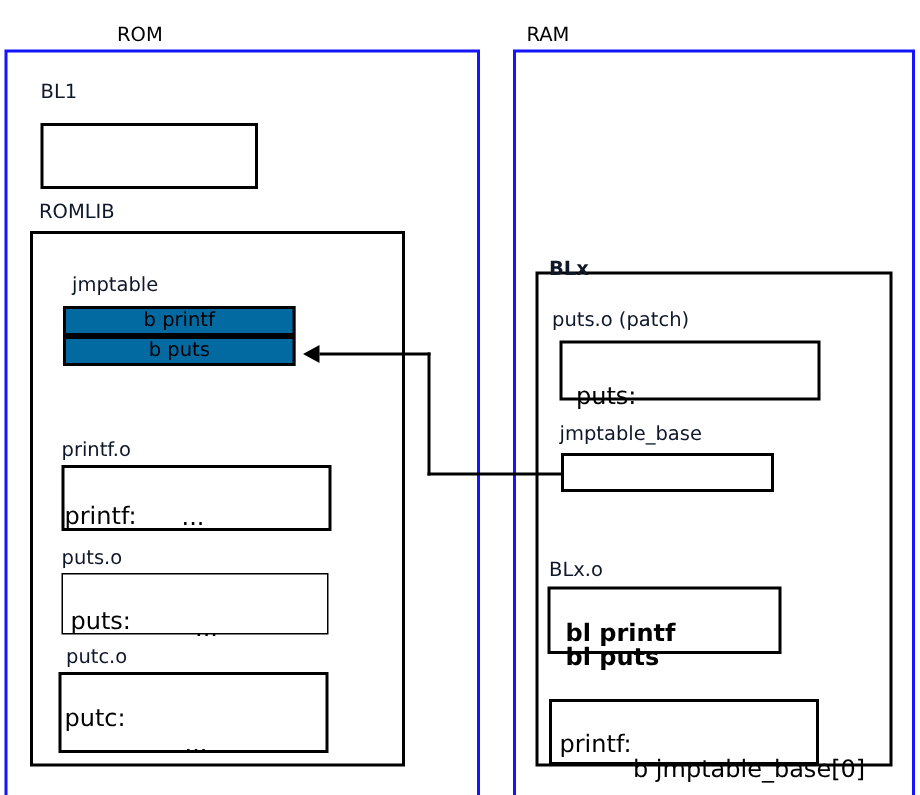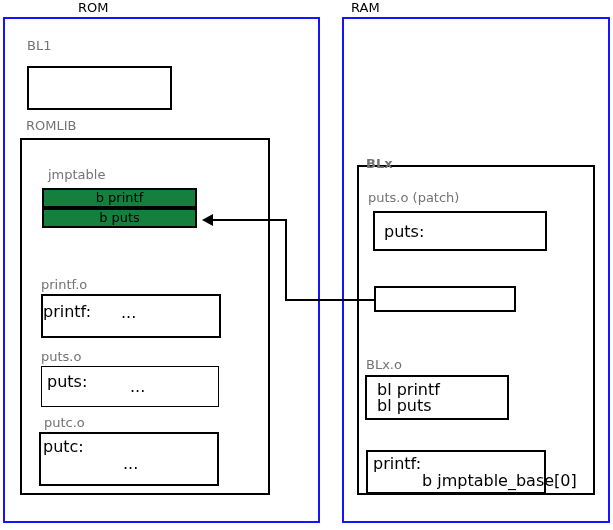--- a/index.html
+++ b/index.html
@@ -11,21 +11,21 @@
     font-family: "DejaVu Sans", sans-serif;
     -webkit-font-smoothing: antialiased;
   }
   #canvas {
     position: relative;
     width: 613px;
     height: 530px;
     background: #ffffff;
     overflow: hidden;
   }
-  .abs { position: absolute; }
+  .abs { position: absolute; margin-top: 16px; }
 
   
   .region-box {
     border: 2px solid #1414ff;
     background: transparent;
     box-sizing: border-box;
   }
   .region-label {
     font-size: 13px;
     color: #000000;
@@ -40,42 +40,42 @@
     box-sizing: border-box;
   }
   .box-thin {
     border: 1.5px solid #000000;
     background: #ffffff;
     box-sizing: border-box;
   }
 
   .label {
     font-size: 13px;
-    color: #737373;
+    color: #0f172a;
     line-height: 15px;
     white-space: nowrap;
   }
   .code {
     font-size: 16px;
     color: #000000;
     line-height: 16px;
     white-space: pre;
   }
   .centered-code {
     font-size: 13px;
     color: #000000;
     line-height: 16px;
     text-align: center;
     white-space: pre;
   }
 
   
   .jmp-row {
     border: 2px solid #000000;
-    background: #15803d;
+    background: #0369a1;
     box-sizing: border-box;
     display: flex;
     align-items: center;
     justify-content: center;
   }
 
   
   .conn {
     background: #000000;
   }
@@ -136,26 +136,27 @@
   <div class="abs region-box" style="left:342px; top:17px; width:268px; height:506px;"></div>
 
   <div class="abs box" style="left:357px; top:165px; width:238px; height:330px;"></div>
   <div class="abs label" style="left:366px; top:156px;font-weight:bold;">BLx</div>
 
   <div class="abs label" style="left:368px; top:190px;text-align:center;">puts.o (patch)</div>
   <div class="abs box" style="left:373px; top:211px; width:174px; height:40px;">
     <div class="abs code" style="left:9px; top:11px;">puts:</div>
   </div>
 
+  <div class="abs label" style="left:373px; top:266px;">jmptable_base</div>
   <div class="abs box" style="left:374px; top:286px; width:142px; height:26px;">
     <div class="abs code" style="left:4px; top:3px;"></div>
   </div>
 
   <div class="abs label" style="left:366px; top:357px;">BLx.o</div>
-  <div class="abs box" style="left:365px; top:375px; width:144px; height:45px;">
+  <div class="abs box" style="left:365px; top:375px; width:156px; height:45px;font-weight:bold;">
     <div class="abs code" style="left:10px; top:5px;">bl printf</div>
     <div class="abs code" style="left:10px; top:21px;">bl puts</div>
   </div>
 
   <div class="abs box" style="left:366px; top:450px; width:180px; height:44px;">
     <div class="abs code" style="left:5px; top:4px;">printf:</div>
     <div class="abs code" style="left:54px; top:21px;">b jmptable_base[0]</div>
   </div>
 
   <div class="abs conn" style="left:213px; top:219px; width:74px; height:2px;"></div>

